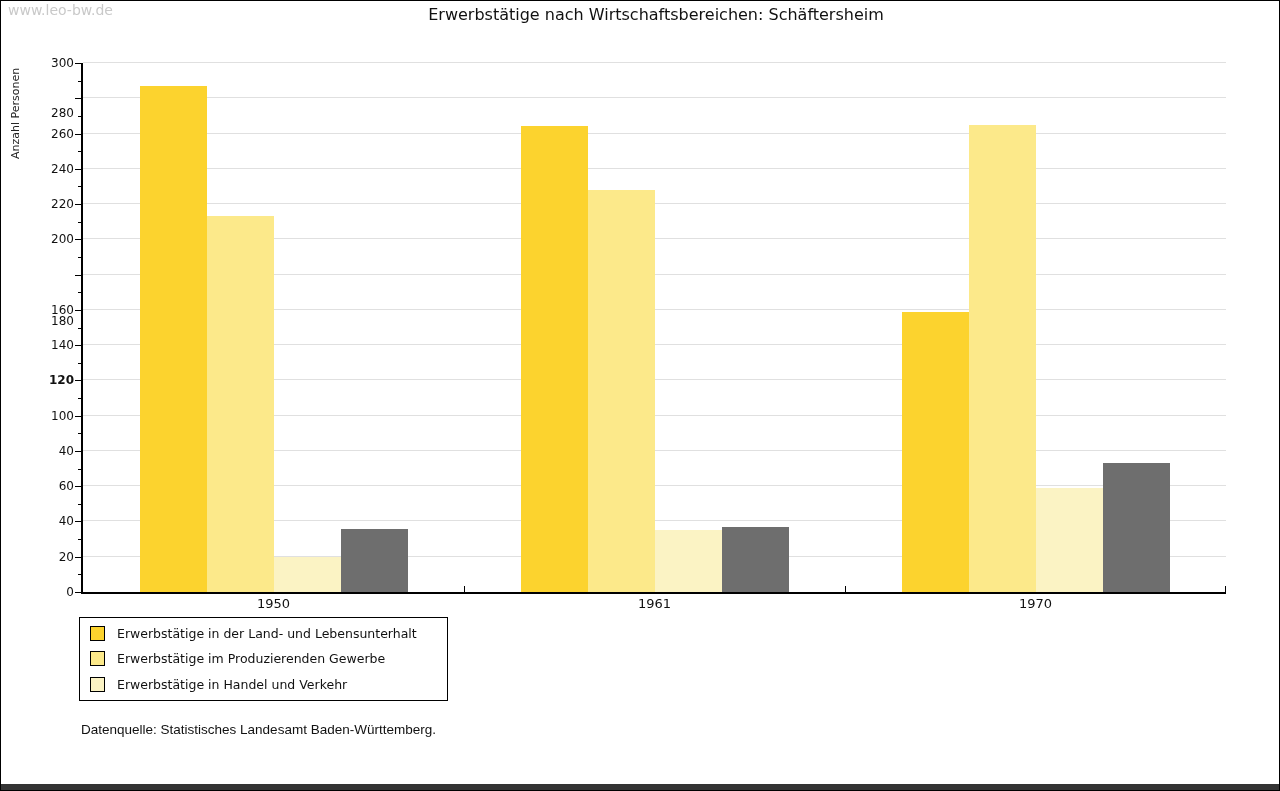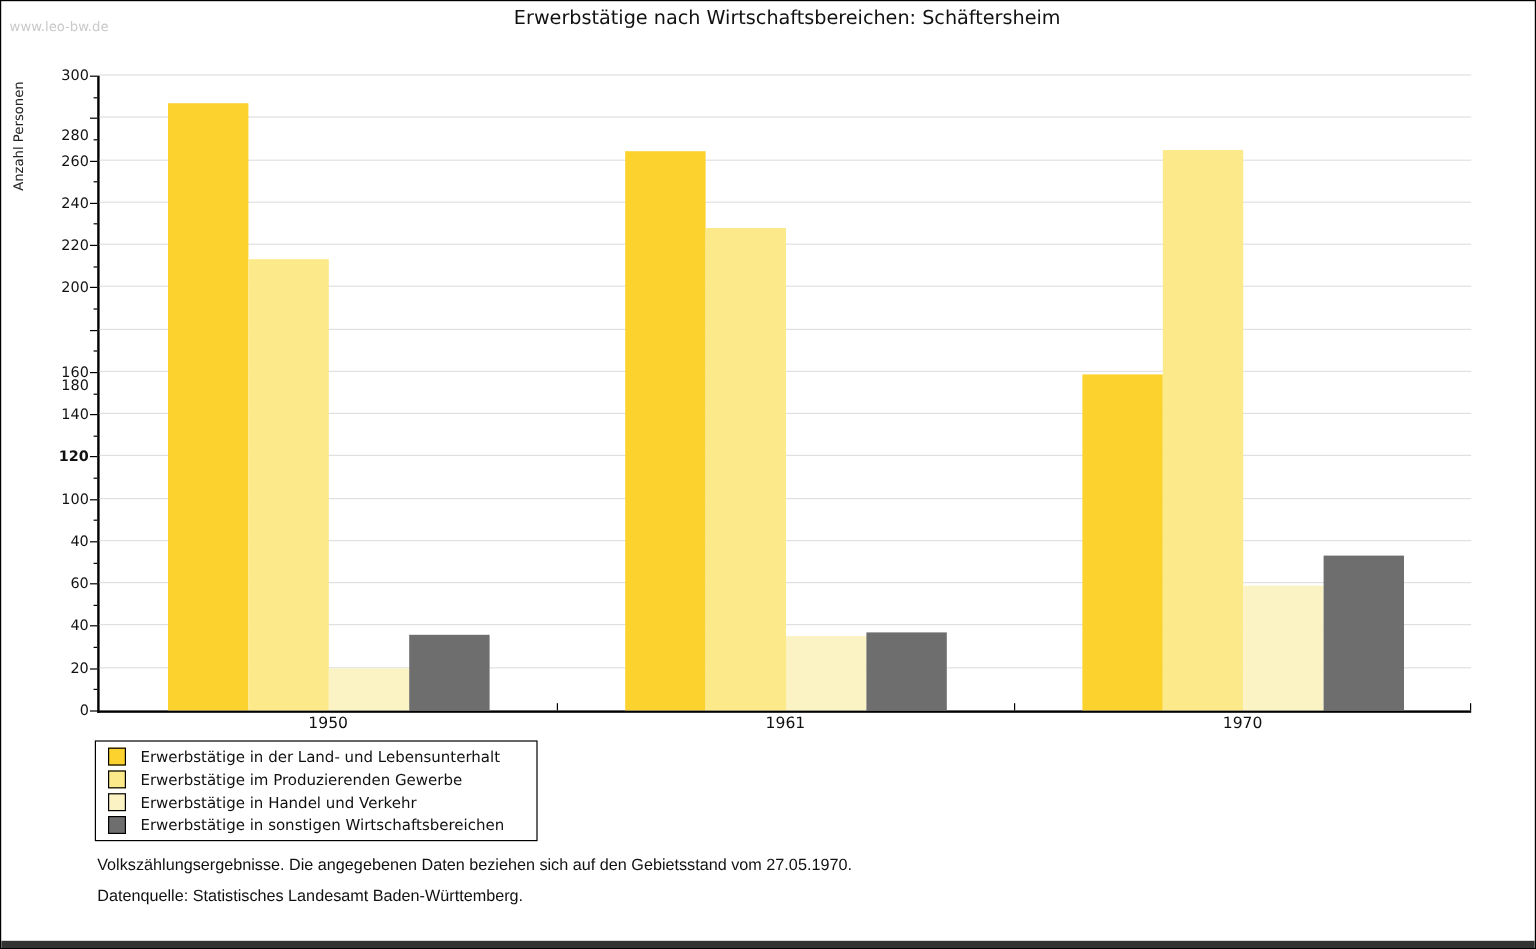--- a/index.html
+++ b/index.html
@@ -1,21 +1,21 @@
 <!DOCTYPE html>
 <html><head>
 <meta charset="utf-8">
 <style>
   html,body{margin:0;padding:0;background:#888;}
   #frame{
     position:relative;width:1280px;height:791px;background:#ffffff;
     box-sizing:border-box;border:1px solid #000;
     font-family:"DejaVu Sans",sans-serif;color:#000;overflow:hidden;
   }
-  #watermark{position:absolute;left:7px;top:15px;font-size:11px;color:#c9c9c9;}
+  #watermark{position:absolute;left:7px;top:1px;font-size:14px;color:#c9c9c9;}
   #chart-title{position:absolute;left:0;top:4px;width:100%;text-align:center;font-size:16px;color:#111;padding-left:16px;}
   #y-axis-title{
     position:absolute;left:8px;top:158px;font-size:11px;color:#222;white-space:nowrap;
     transform:rotate(-90deg);transform-origin:0 0;
   }
   #plot-area{
     position:absolute;left:80px;top:62px;width:1143px;height:529px;
     border-left:2px solid #000;border-bottom:2px solid #000;box-sizing:content-box;
   }
   .gridline{position:absolute;left:0;width:100%;height:1px;background:#e0e0e0;}
@@ -141,25 +141,20 @@
         <div class="legend-label">Erwerbstätige in der Land- und Lebensunterhalt</div>
       </div>
       <div class="legend-row">
         <div class="legend-swatch" style="background: rgb(252, 233, 138);"></div>
         <div class="legend-label">Erwerbstätige im Produzierenden Gewerbe</div>
       </div>
       <div class="legend-row">
         <div class="legend-swatch" style="background: rgb(251, 243, 196);"></div>
         <div class="legend-label">Erwerbstätige in Handel und Verkehr</div>
       </div>
-      <div class="legend-row">
-        <div class="legend-swatch" style="background: rgb(110, 110, 110);"></div>
-        <div class="legend-label">Erwerbstätige in sonstigen Wirtschaftsbereichen</div>
-      </div>
     </div>
 
   <div id="footnotes">
-    <div class="footnote-line">Volkszählungsergebnisse. Die angegebenen Daten beziehen sich auf den Gebietsstand vom 27.05.1970.</div>
     <div id="source-line" class="footnote-line">Datenquelle: Statistisches Landesamt Baden-Württemberg.</div>
   </div>
 
   <div id="bottom-bar"></div>
 </div>
 
 </body></html>

